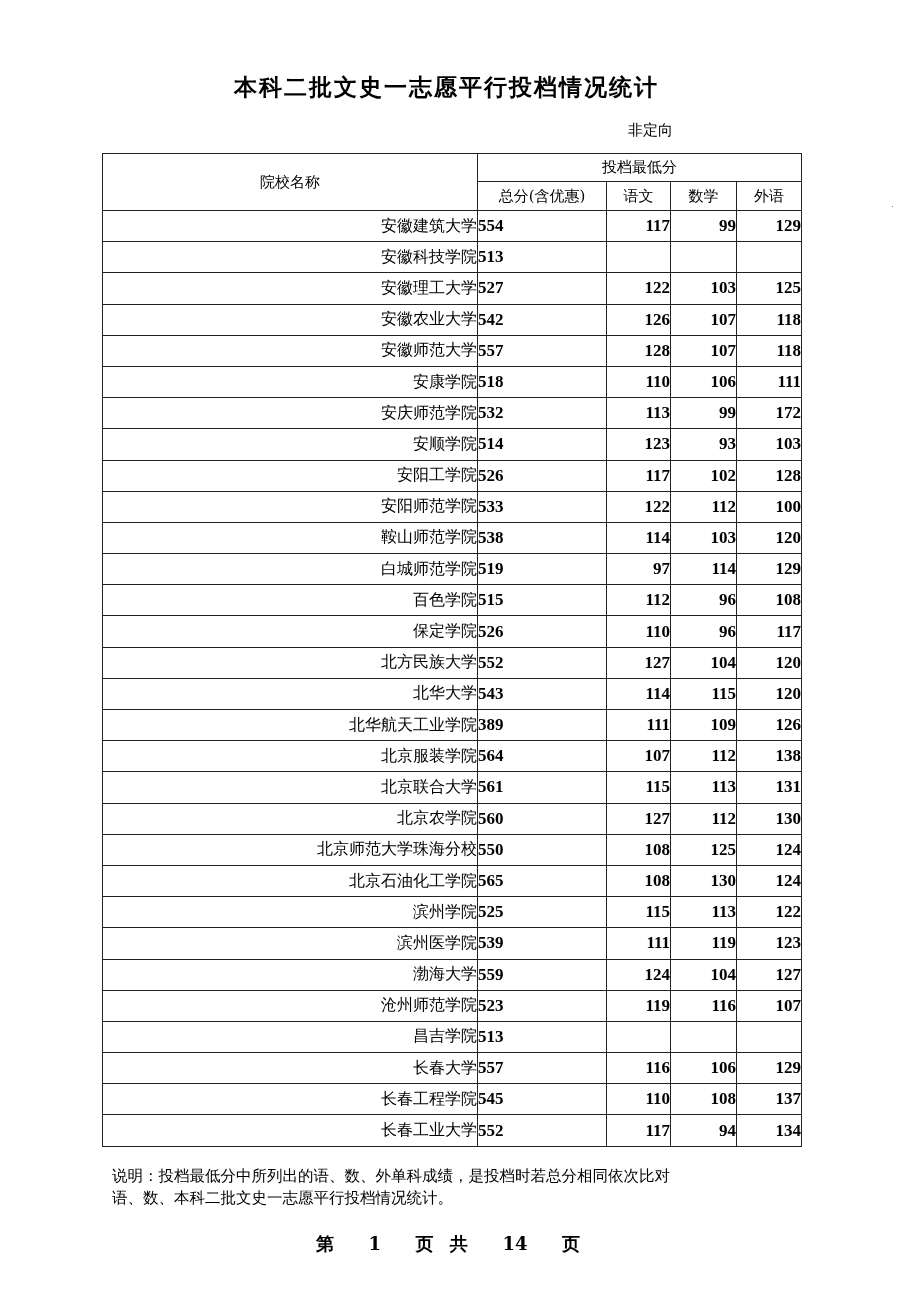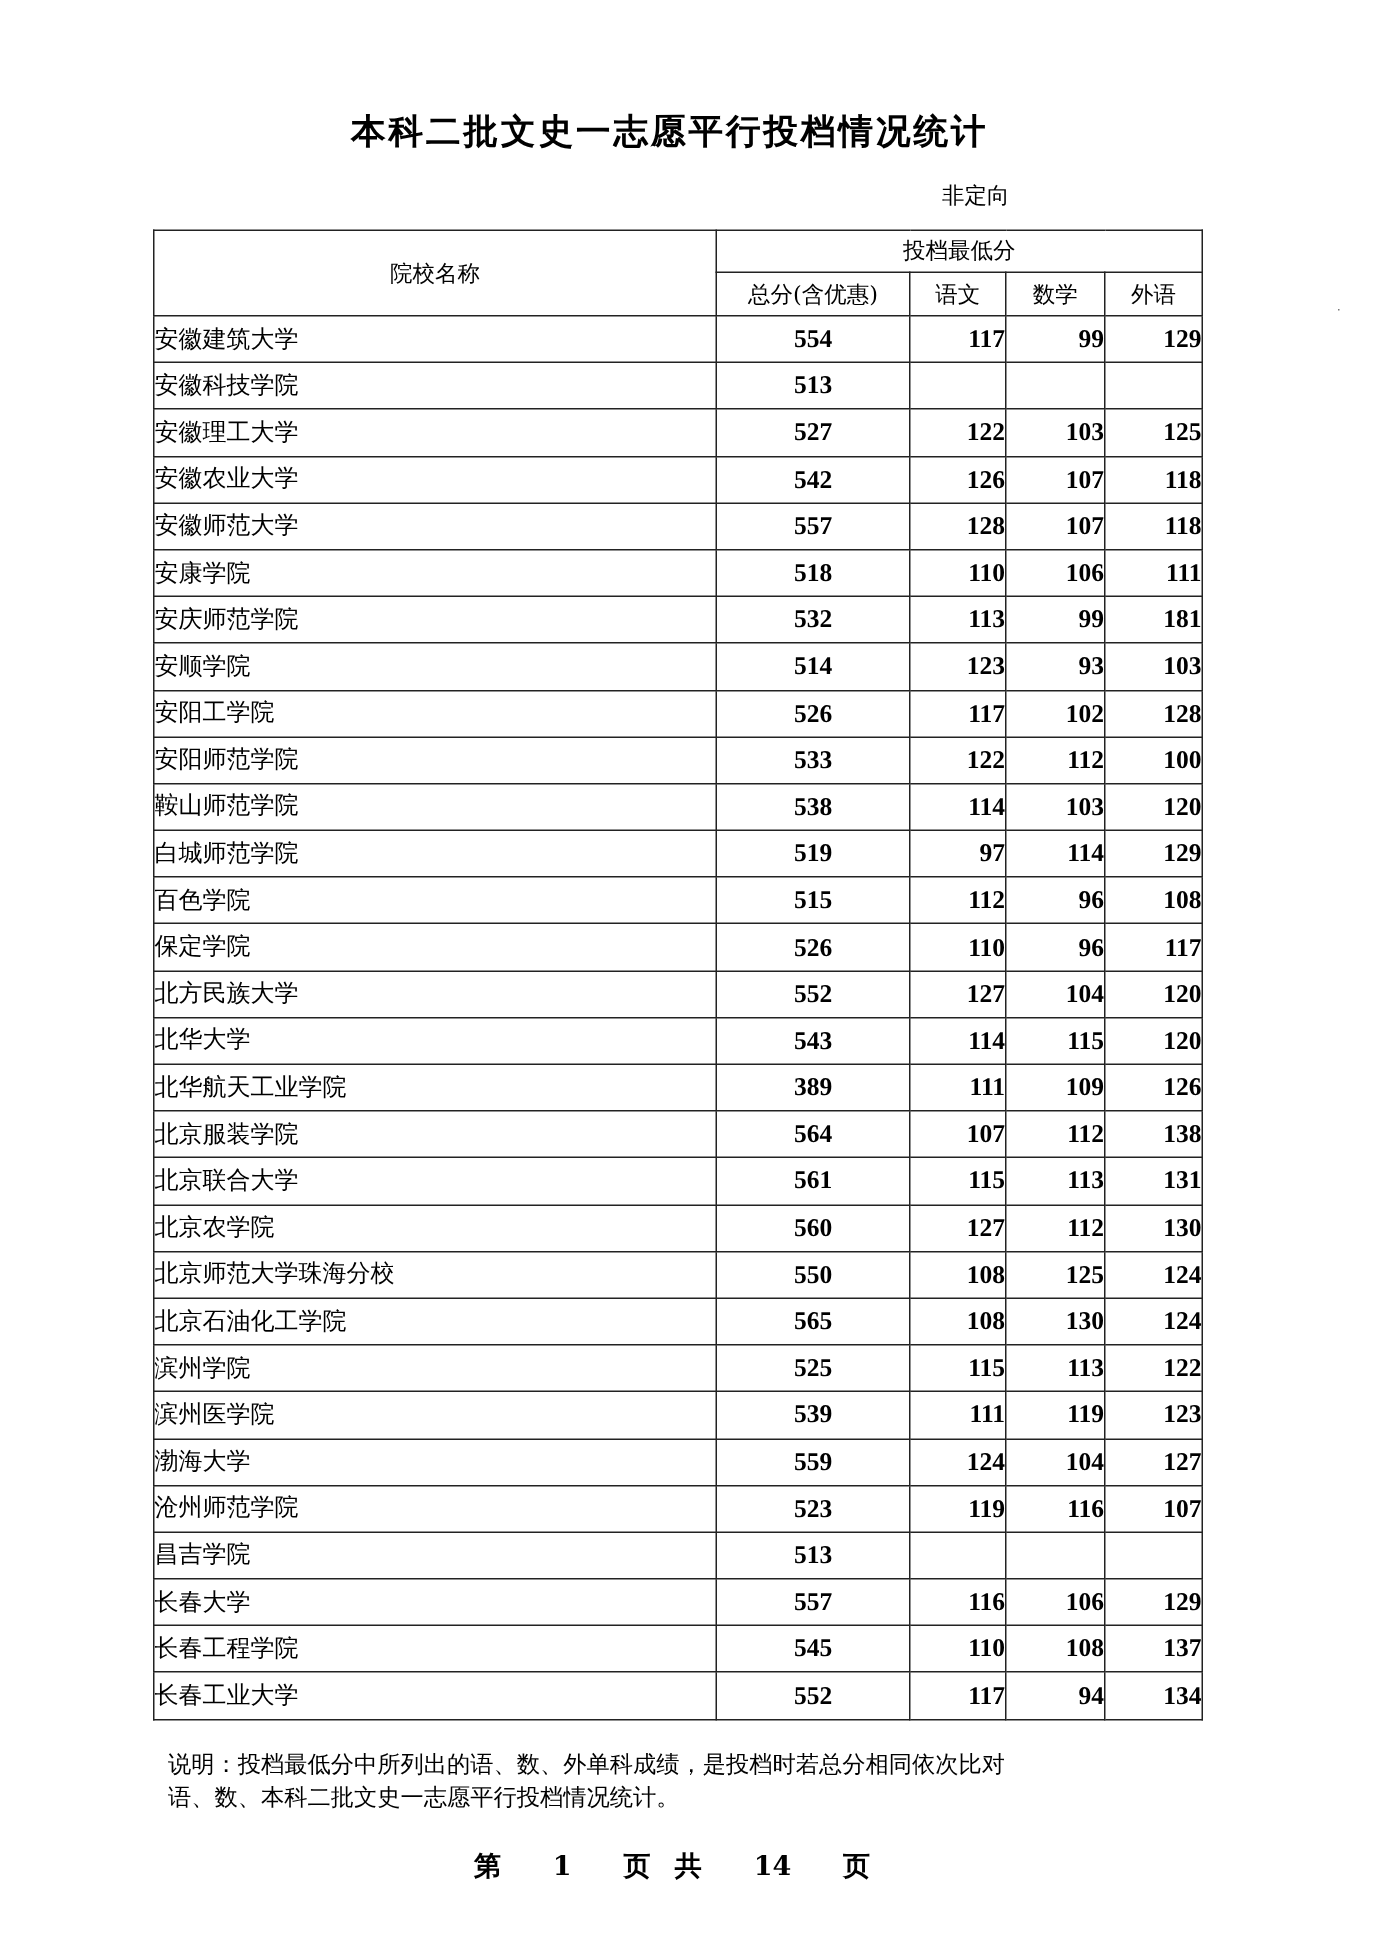--- a/index.html
+++ b/index.html
@@ -8,23 +8,23 @@
   .title { position: absolute; left: 0; width: 893px; top: 72px; text-align: center;
            font-size: 23px; font-weight: bold; letter-spacing: 2px; }
   .subtitle { position: absolute; left: 628px; top: 121px; font-size: 15px; }
   table.grid { position: absolute; left: 102px; top: 153px; border-collapse: collapse;
                table-layout: fixed; width: 699px; }
   table.grid td, table.grid th { border: 1.5px solid #222; padding: 0; }
   th { font-weight: normal; font-size: 15px; }
   .h1 { height: 28px; }
   .h2 { height: 29px; }
   td { height: 30.2px; font-size: 16px; }
-  td.name { text-align: left; padding-left: 6px; font-size: 16px; }
+  td.name { text-align: right; padding-left: 6px; font-size: 16px; }
   td.num { font-family: "Liberation Serif", "DejaVu Serif", serif; font-weight: bold; font-size: 17px; }
-  td.total { text-align: center; }
+  td.total { }
   td.sub { text-align: right; padding-right: 8px; }
   .note { position: absolute; left: 112px; top: 1165px; width: 690px; font-size: 15.5px; line-height: 22px; }
   .footer { position: absolute; left: 0; width: 896px; top: 1232px; text-align: center; font-size: 18px; font-weight: bold; }
   .footer span { display: inline-block; }
   .dot { position: absolute; left: 892px; top: 206px; width: 1px; height: 1px; background: #777; }
 </style>
 </head>
 <body>
 
 <div class="title">本科二批文史一志愿平行投档情况统计</div>
@@ -91,21 +91,21 @@
         <td class="num total">518</td>
         <td class="num sub">110</td>
         <td class="num sub">106</td>
         <td class="num sub">111</td>
       </tr>
       <tr>
         <td class="name">安庆师范学院</td>
         <td class="num total">532</td>
         <td class="num sub">113</td>
         <td class="num sub">99</td>
-        <td class="num sub">181</td>
+        <td class="num sub">172</td>
       </tr>
       <tr>
         <td class="name">安顺学院</td>
         <td class="num total">514</td>
         <td class="num sub">123</td>
         <td class="num sub">93</td>
         <td class="num sub">103</td>
       </tr>
       <tr>
         <td class="name">安阳工学院</td>

